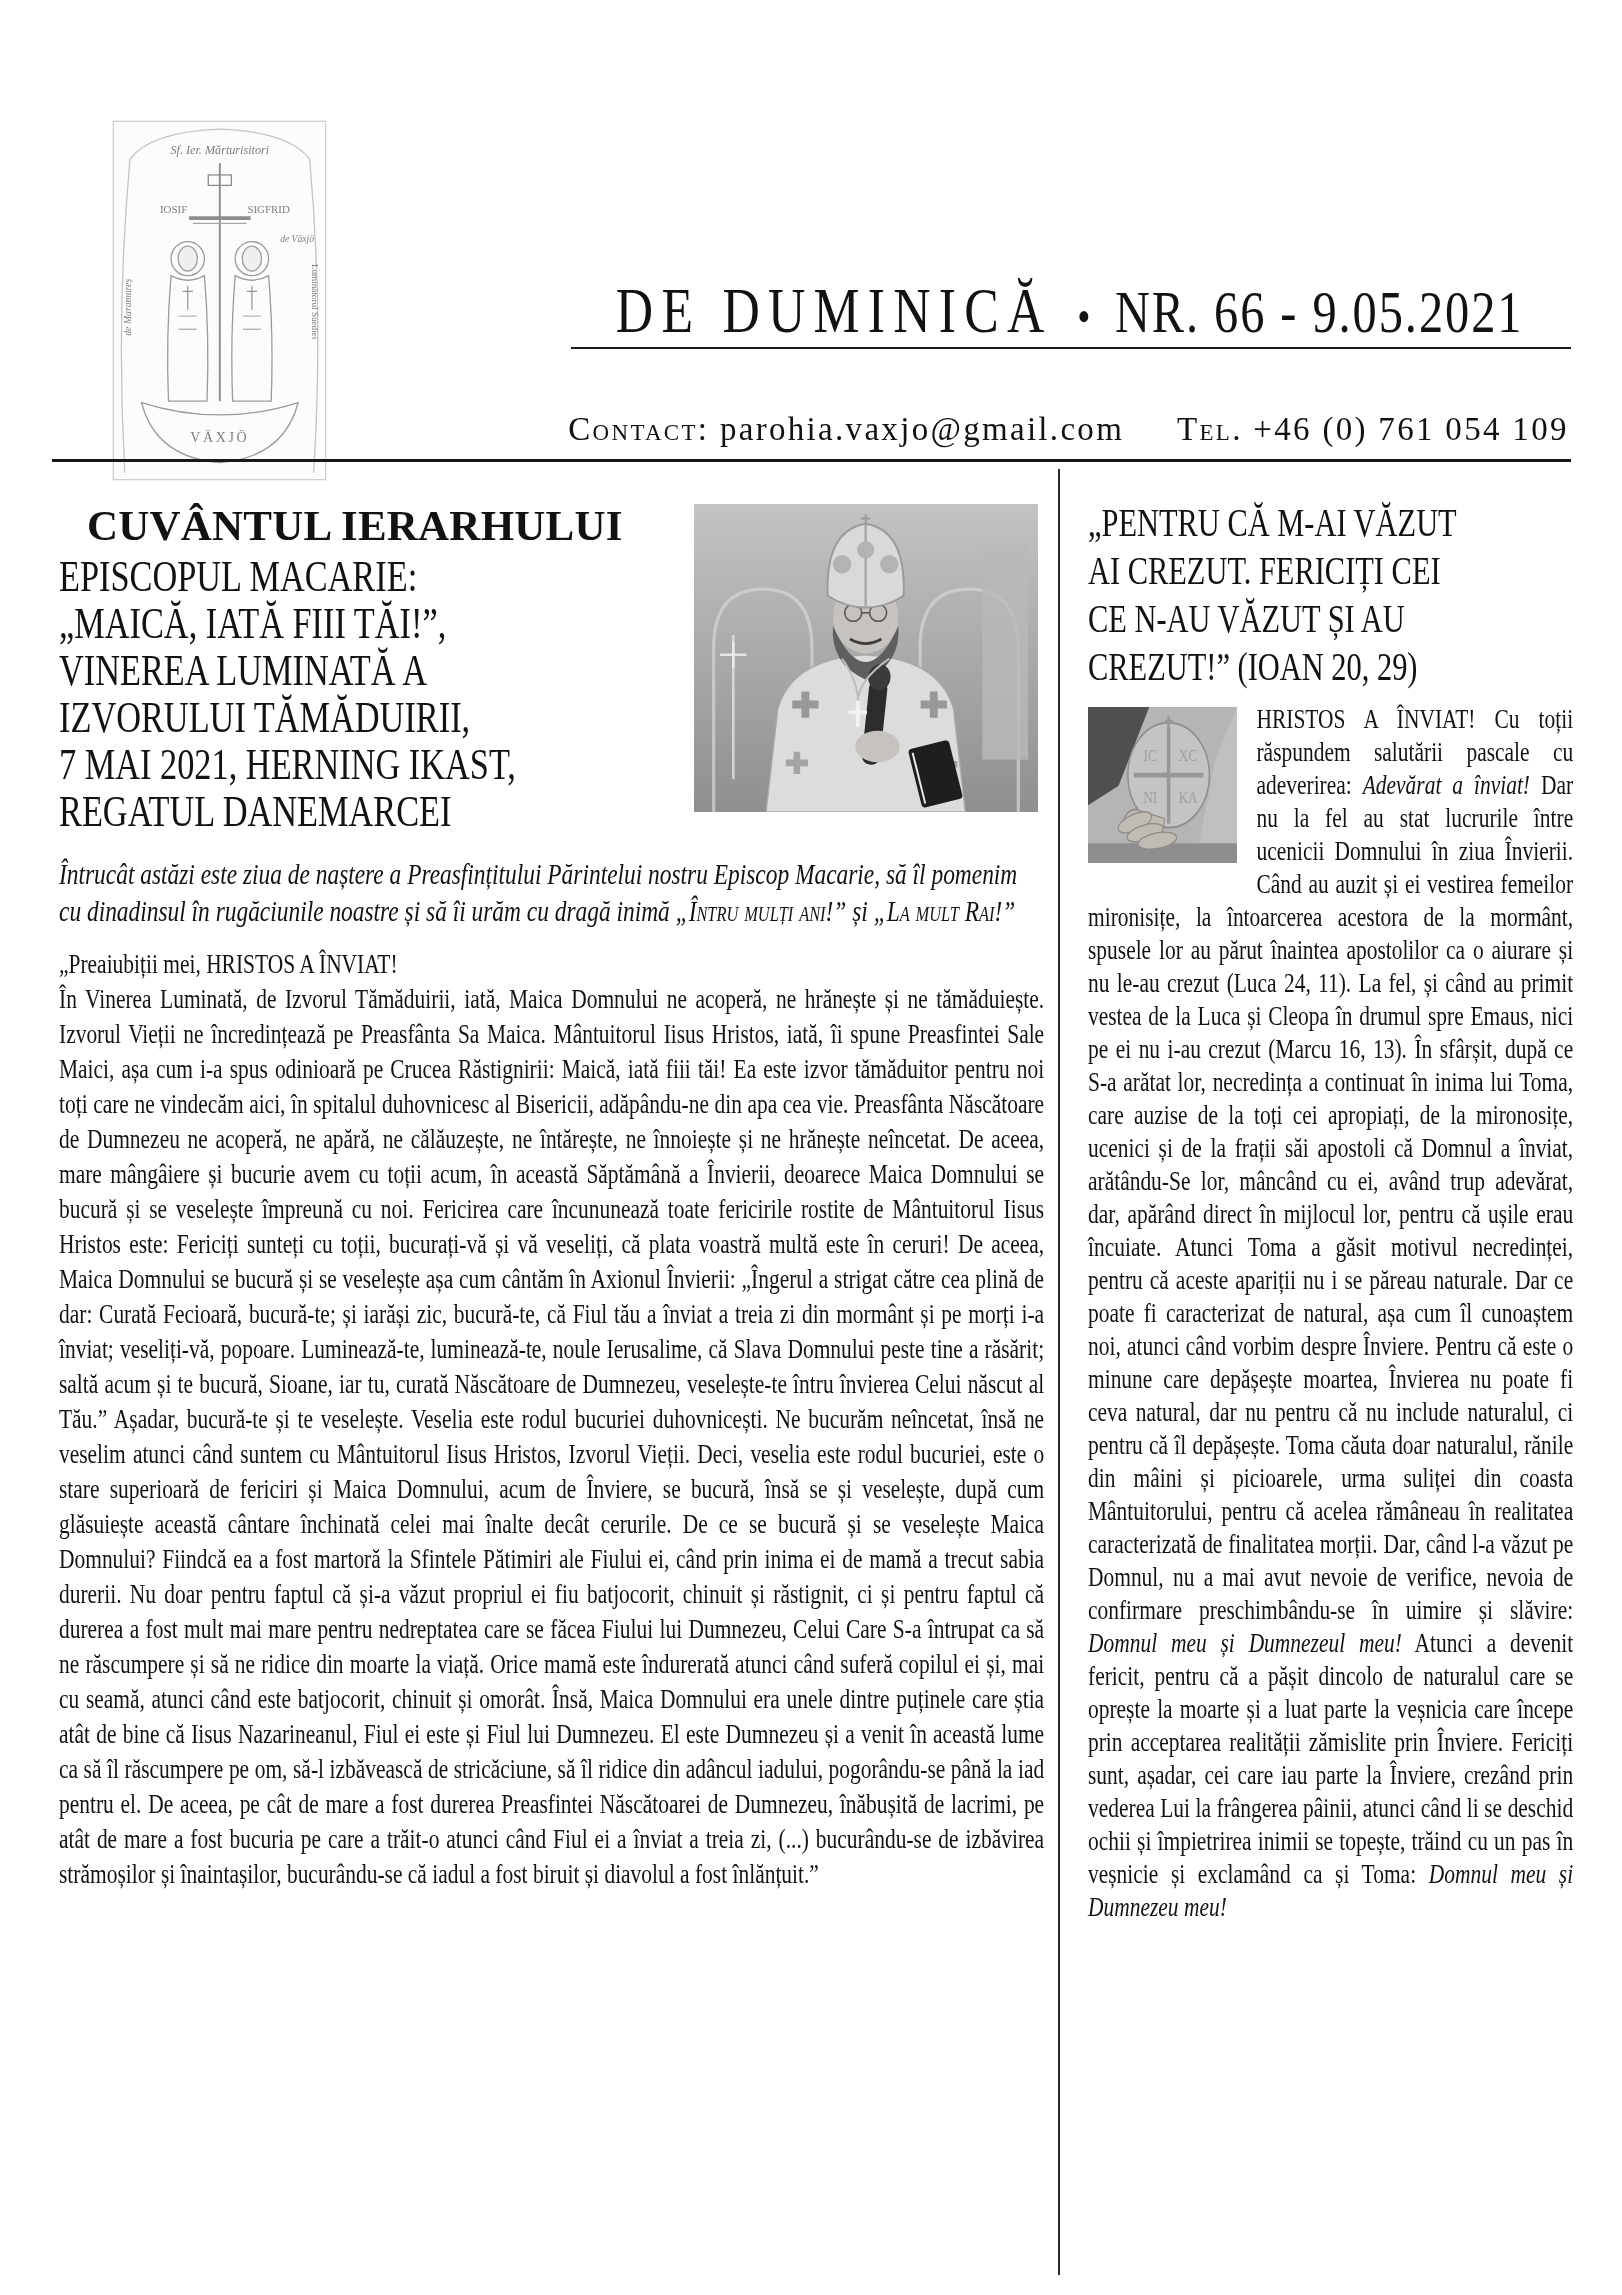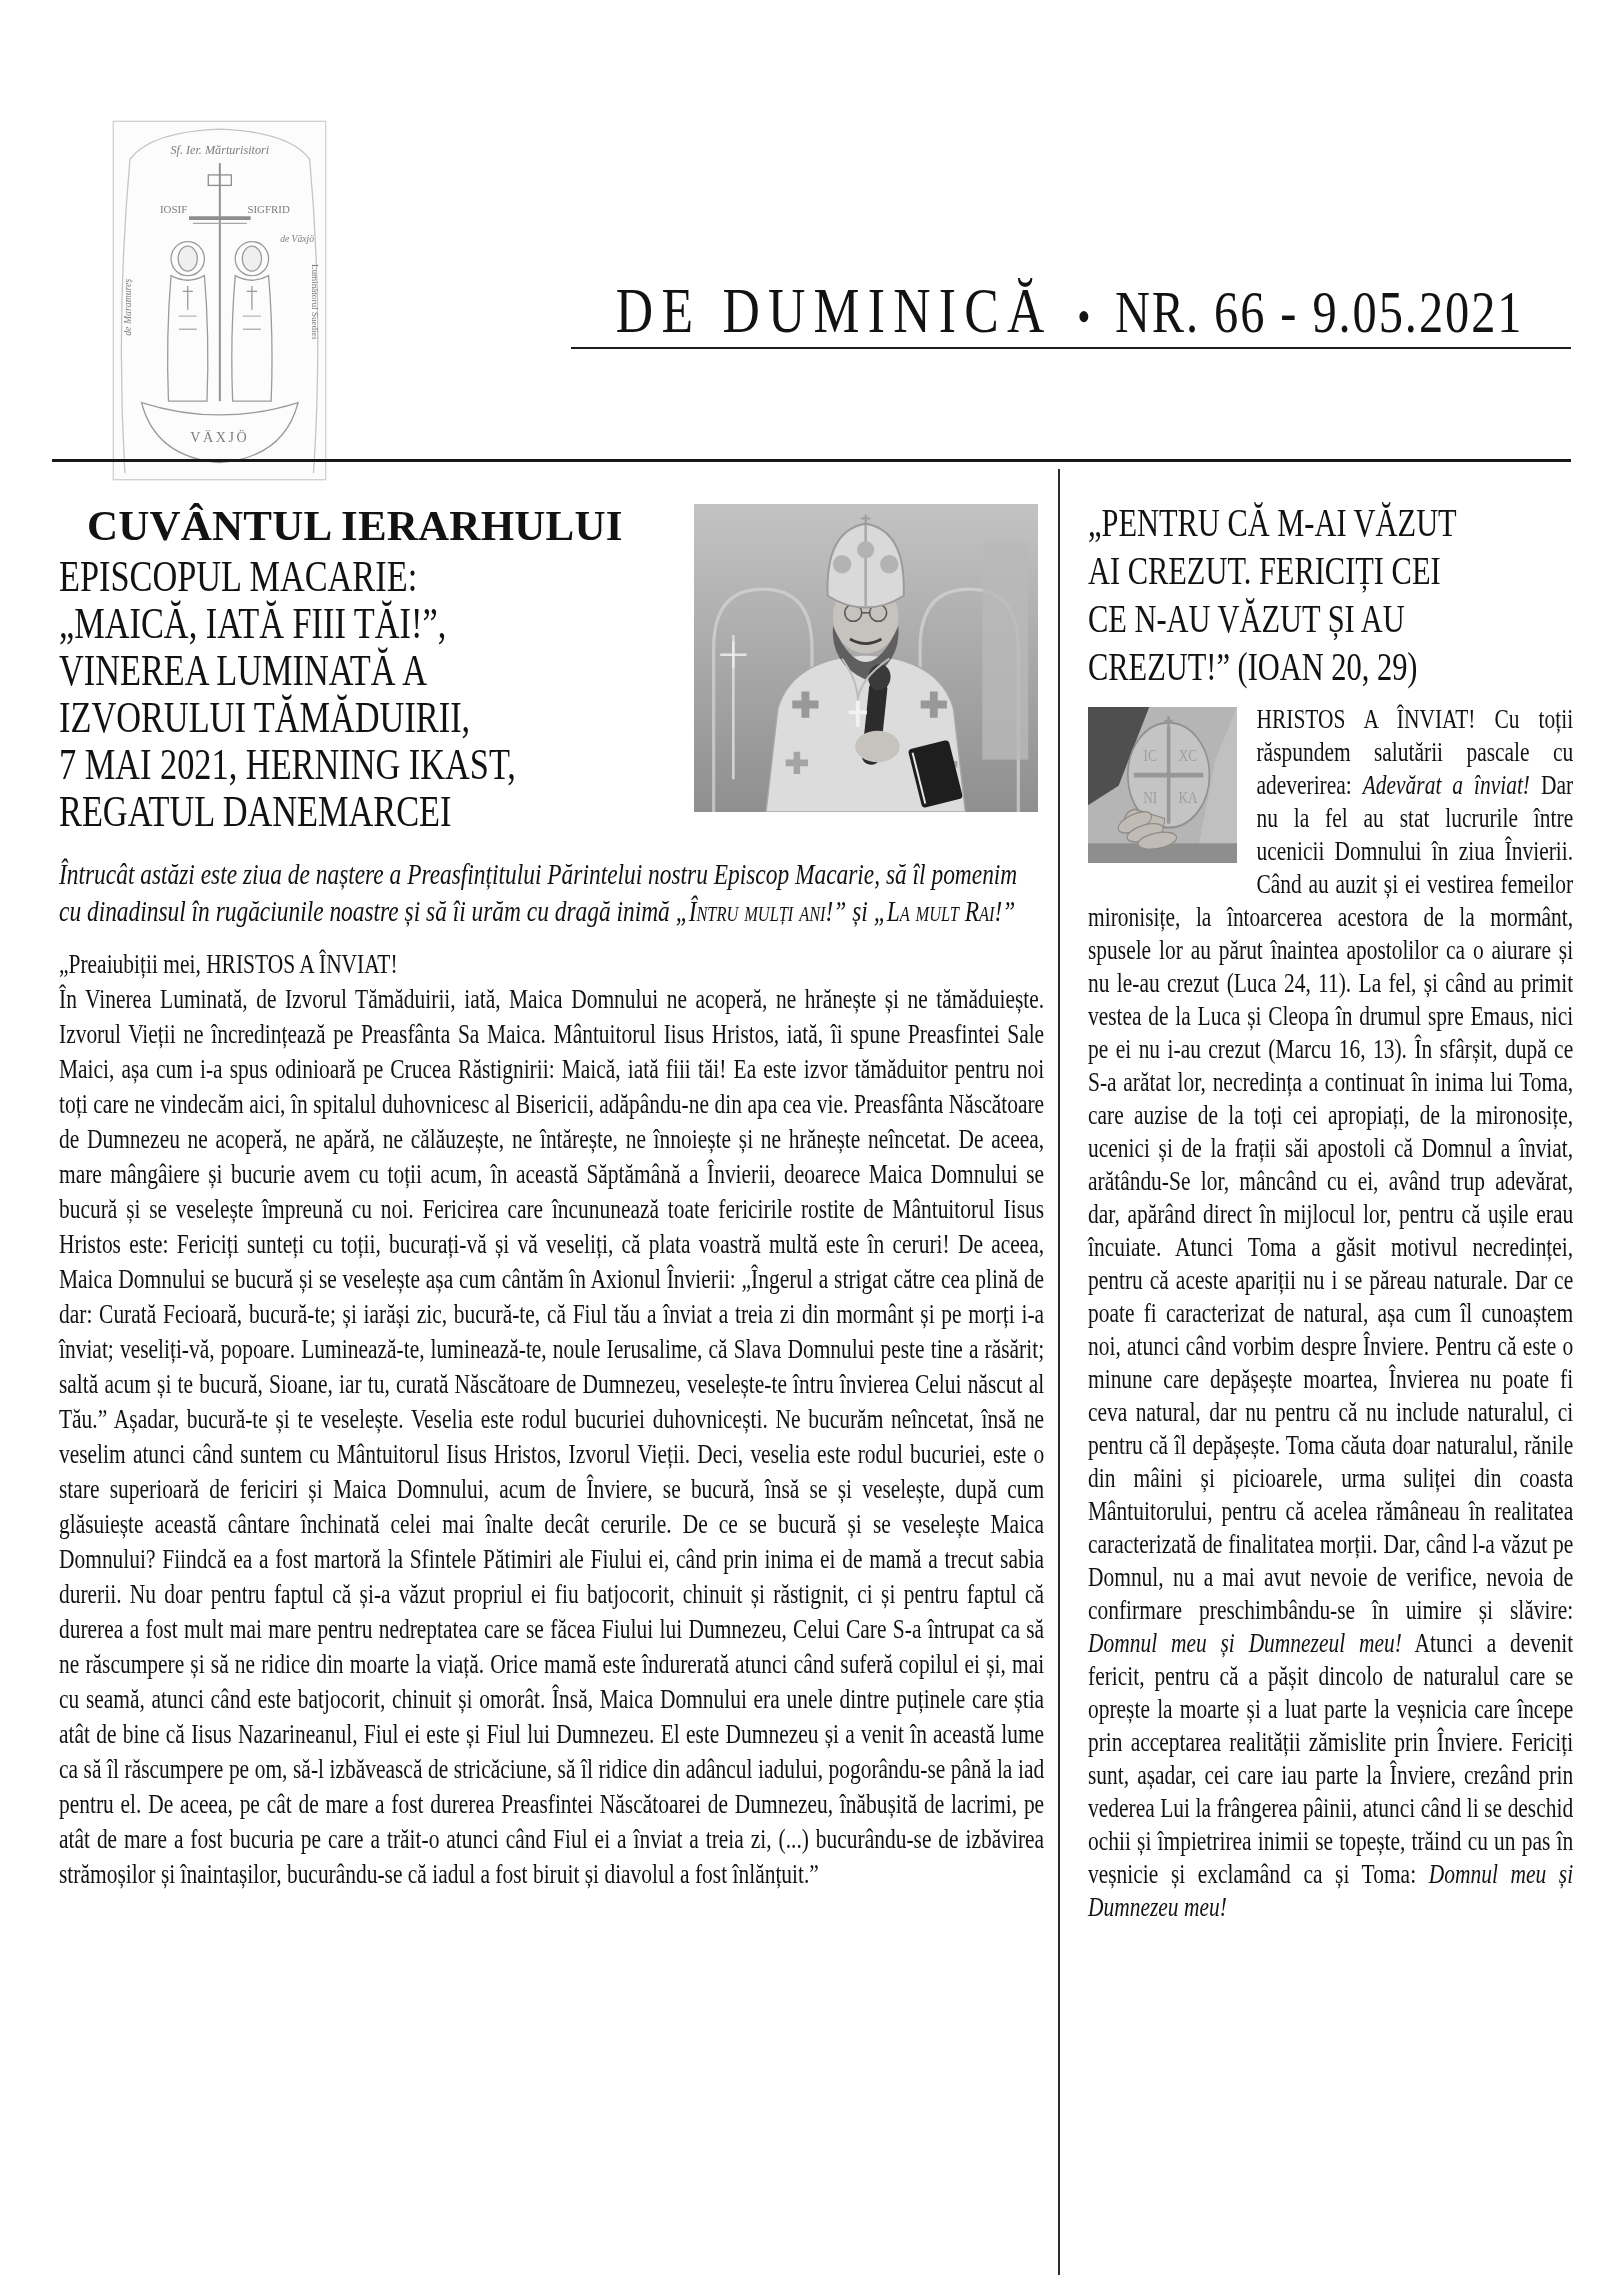--- a/index.html
+++ b/index.html
@@ -93,20 +93,27 @@
 
   <div class="m-edition">
     <span class="ed">DE DUMINICĂ</span>
     <span class="bl">•</span>
     <span class="iss">NR. 66 - 9.05.2021</span>
   </div>
 
   <div class="rule-thin"></div>
 
 
+  <div class="m-contact">
+    <span class="sc">Contact:</span>
+    <span> </span>
+    <span>parohia.vaxjo@gmail.com</span>
+    <span>&nbsp;&nbsp;&nbsp;</span>
+    <span class="sc">Tel. +46 (0) 761 054 109</span>
+  </div>
 
   <div class="rule-thick"></div>
 
   <div class="photo-box">
     <svg viewBox="0 0 525 470" preserveAspectRatio="none">
       <defs>
         <linearGradient id="phbg" x1="0" y1="0" x2="0" y2="1">
           <stop offset="0" stop-color="#c3c3c3"></stop>
             <stop offset="1" stop-color="#8f8f8f"></stop>
         </linearGradient>

